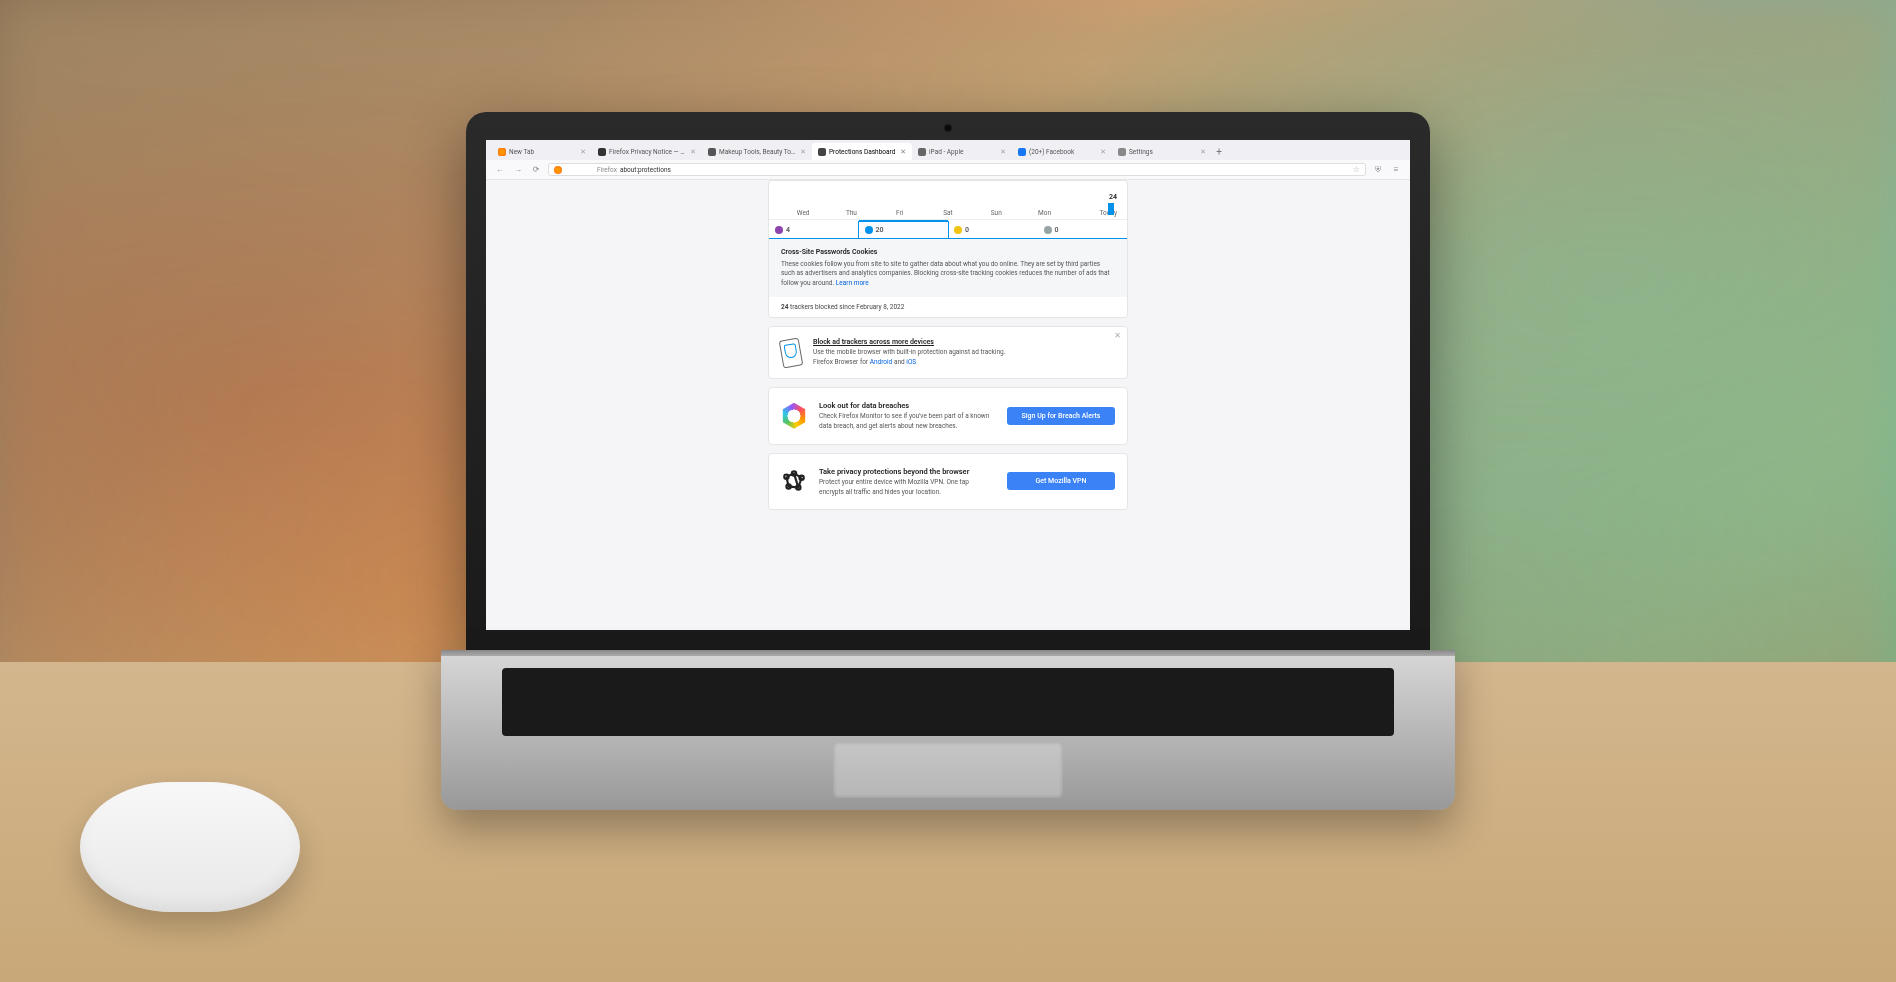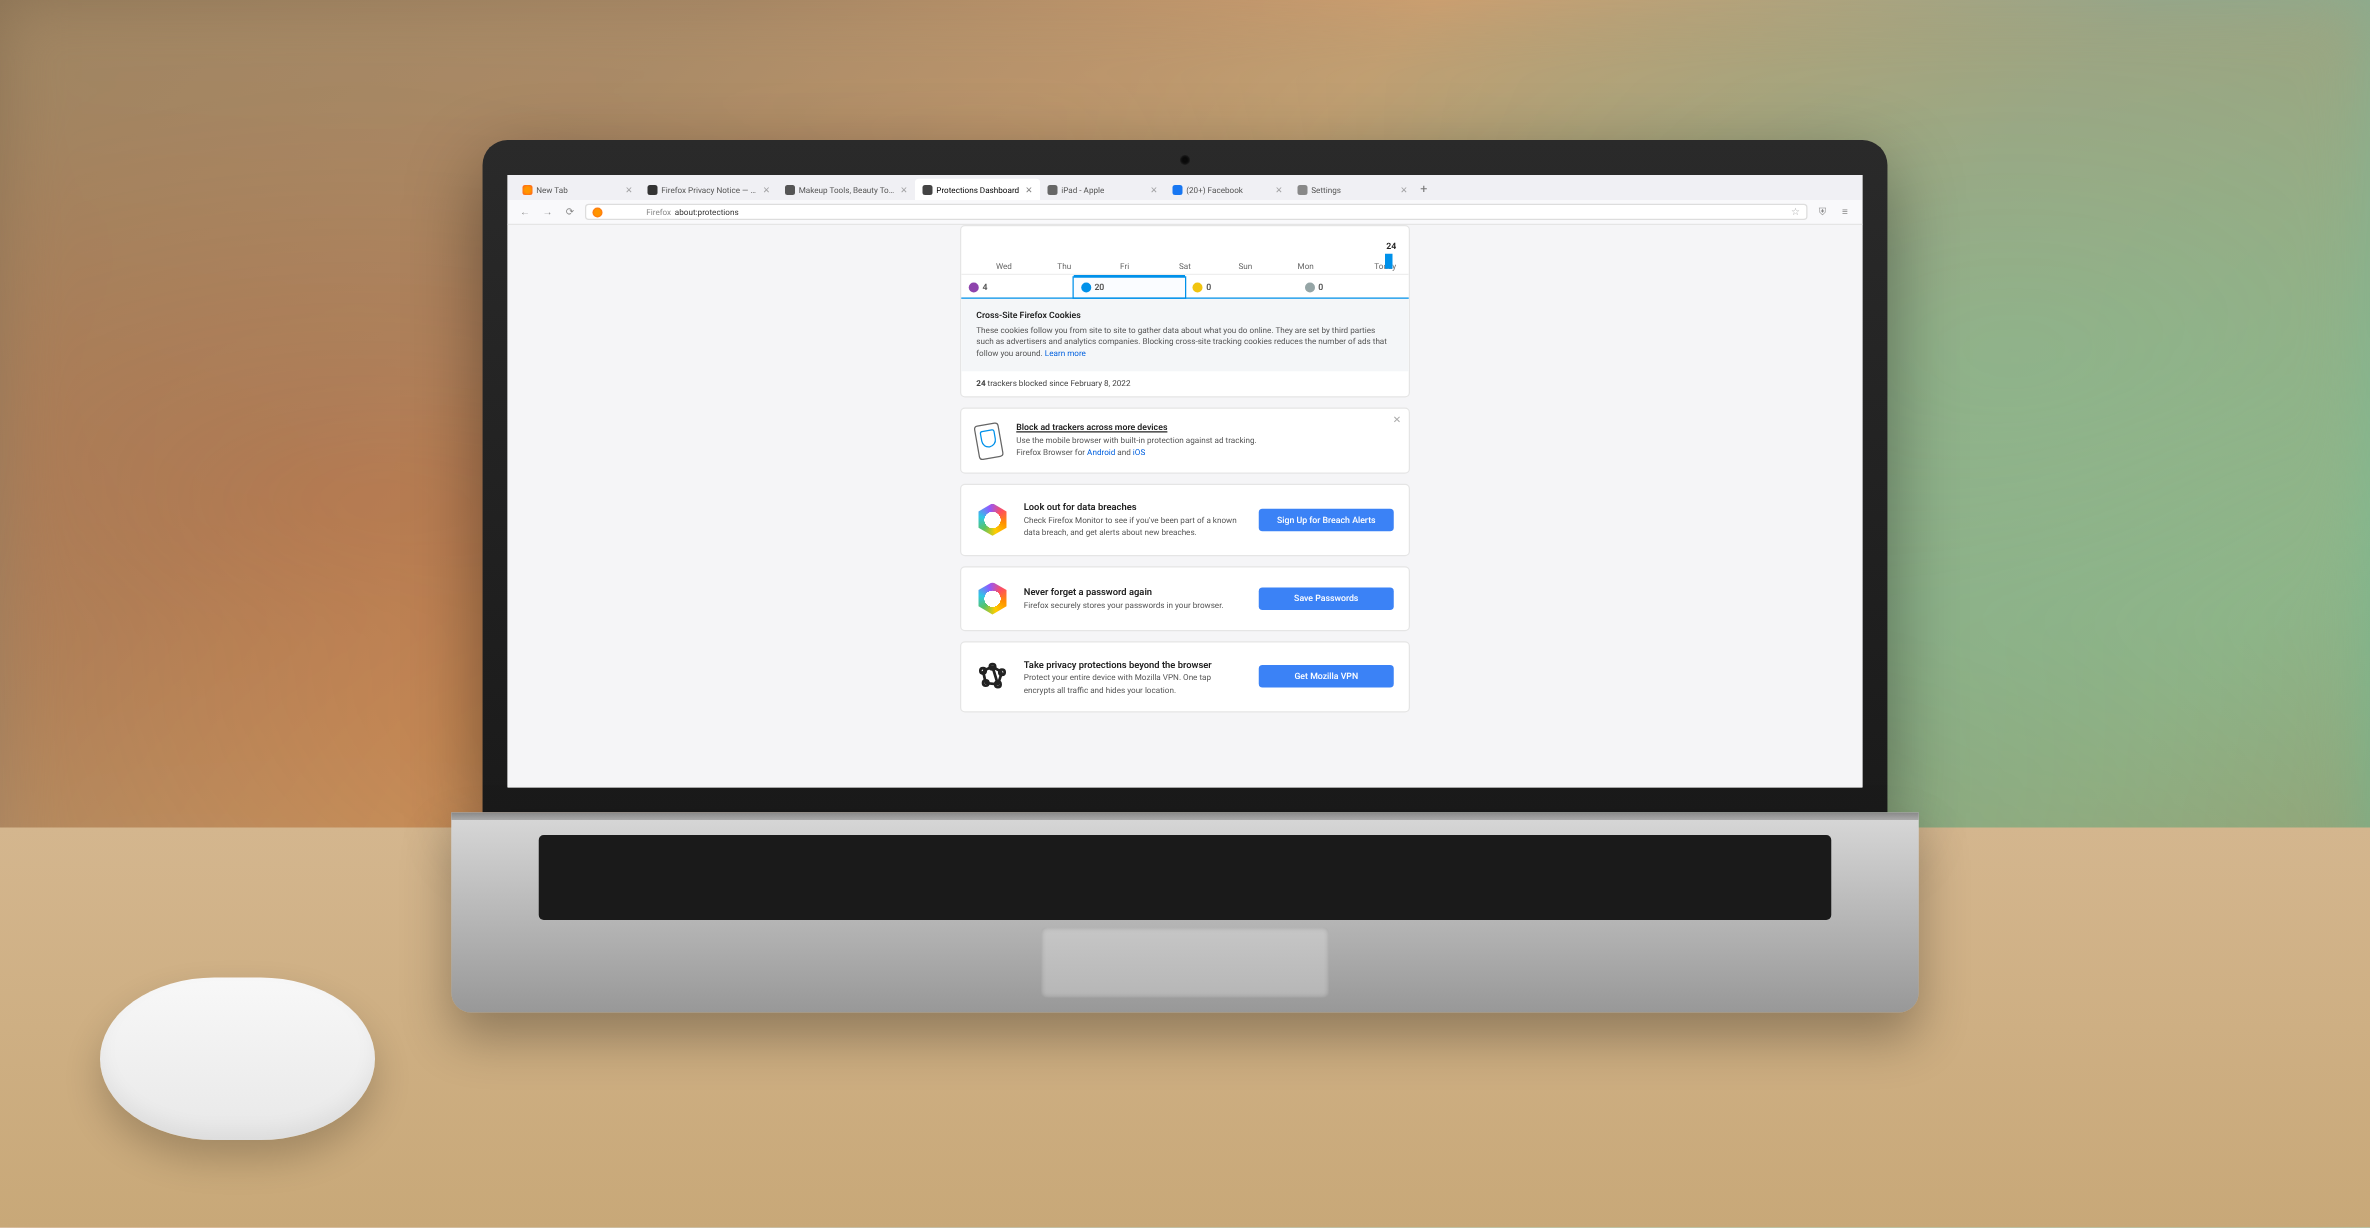--- a/index.html
+++ b/index.html
@@ -42,21 +42,21 @@
   width: 220px;
   height: 130px;
   background: linear-gradient(180deg, #f8f8f8 0%, #e8e8e8 100%);
   border-radius: 50% / 60%;
   box-shadow: 0 15px 30px rgba(0,0,0,0.2), inset 0 -8px 15px rgba(0,0,0,0.05);
 }
 
 .laptop {
   position: relative;
   z-index: 5;
-  width: 1124px;
+  width: 964px;
   margin-top: -60px;
 }
 
 .laptop-screen-bezel {
   background: linear-gradient(180deg, #2a2a2a 0%, #1a1a1a 100%);
   border-radius: 20px 20px 0 0;
   padding: 28px 20px 20px 20px;
   box-shadow: 0 20px 60px rgba(0,0,0,0.4);
   position: relative;
 }
@@ -315,21 +315,21 @@
                 <div class="type-tab">
                   <div class="tt-dot dot-yellow"></div>
                   <span class="num">0</span>
                 </div>
                 <div class="type-tab">
                   <div class="tt-dot dot-grey"></div>
                   <span class="num">0</span>
                 </div>
               </div>
             <div class="info-panel">
-              <div class="title">Cross-Site Firefox Cookies</div>
+              <div class="title">Cross-Site Passwords Cookies</div>
               <span>These cookies follow you from site to site to gather data about what you do online. They are set by third parties such as advertisers and analytics companies. Blocking cross-site tracking cookies reduces the number of ads that follow you around.</span>
               <a href="#">Learn more</a>
             </div>
             <div class="since-row">
               <b>24</b><span> trackers blocked since February 8, 2022</span>
             </div>
           </div>
 
           <div class="promo-card">
             <div class="xclose">✕</div>
@@ -346,30 +346,20 @@
           <div id="cards">
               <div class="product-card">
                 <div class="picon">
                   <div class="hex-grad"></div>
                 </div>
                 <div class="ptext">
                   <div class="ptitle">Look out for data breaches</div>
                   <div>Check Firefox Monitor to see if you've been part of a known data breach, and get alerts about new breaches.</div>
                 </div>
                 <div class="cta-btn">Sign Up for Breach Alerts</div>
-              </div>
-              <div class="product-card">
-                <div class="picon">
-                  <div class="hex-grad"></div>
-                </div>
-                <div class="ptext">
-                  <div class="ptitle">Never forget a password again</div>
-                  <div>Firefox securely stores your passwords in your browser.</div>
-                </div>
-                <div class="cta-btn">Save Passwords</div>
               </div>
               <div class="product-card">
                 <div class="picon vpn-icon">
                   <svg width="26" height="26" viewBox="0 0 24 24" fill="none" stroke="#222" stroke-width="2">
                     <circle cx="5" cy="8" r="2"></circle>
                     <circle cx="12" cy="5" r="2"></circle>
                     <circle cx="19" cy="9" r="2"></circle>
                     <circle cx="7" cy="17" r="2"></circle>
                     <circle cx="16" cy="18" r="2"></circle>
                     <path d="M5 8l7-3 7 4M5 8l2 9 9 1 3-9M12 5l4 13"></path>

